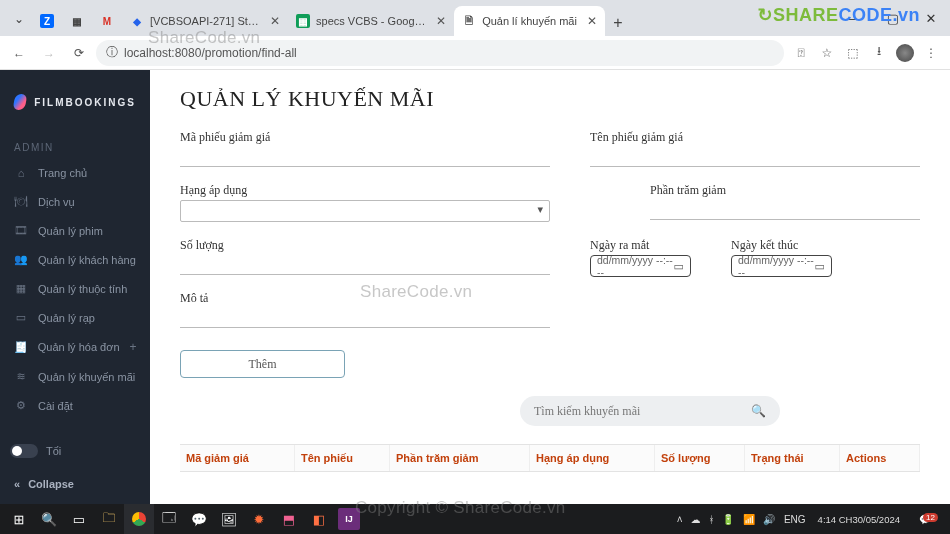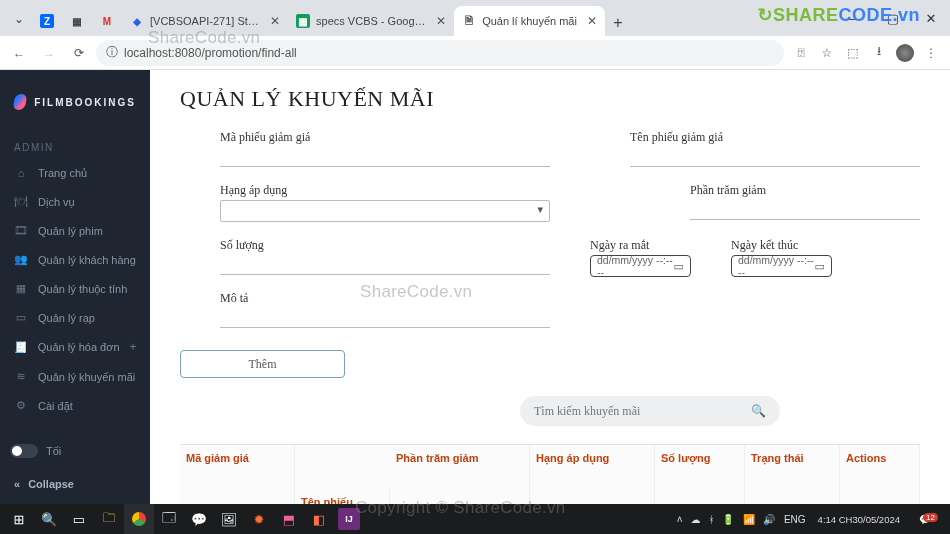--- a/index.html
+++ b/index.html
@@ -47,39 +47,39 @@
 .sidebar .spacer { flex:1; }
 .sidebar .dark-row { padding: 10px 10px; display:flex; align-items:center; gap:8px; }
 .sidebar .toggle { width:28px; height:14px; background:#39414f; border-radius:7px; position:relative; }
 .sidebar .toggle::after { content:""; position:absolute; left:2px; top:2px; width:10px; height:10px; background:#fff; border-radius:50%; }
 .sidebar .collapse-row { padding: 10px 14px 14px; display:flex; align-items:center; gap:8px; color:#aab2c0; font-weight:600; font-size:11px; }
 
 
 .main { flex:1; background:#fff; padding: 16px 30px 0 30px; overflow:hidden; color:#333; }
 .page-title { font-family: "Times New Roman", serif; font-size:22px; font-weight:500; letter-spacing:0.5px; margin-bottom:18px; color:#222; }
 .form-grid { display:grid; grid-template-columns: 370px 1fr; column-gap: 40px; row-gap: 4px; align-items:start; }
-.field { display:flex; flex-direction:column; margin-bottom:12px;margin-left:40px; }
+.field { display:flex; flex-direction:column; margin-bottom:12px; }
 .field label { font-family: "Times New Roman", serif; font-size:12px; color:#333; margin-bottom:2px; }
 .field .underline { border:none; border-bottom:1px solid #bbb; height:20px; background:transparent; font-size:12px; }
 .field.right-shift { padding-left: 60px; }
 .select-box { height:22px; border:1px solid #bbb; border-radius:2px; background:#fff; position:relative; }
 .select-box::after { content:"▾"; position:absolute; right:6px; top:2px; color:#555; font-size:11px; }
 .date-group { display:flex; gap:40px; }
 .date-field { display:flex; flex-direction:column; }
 .date-field label { font-family:"Times New Roman",serif; font-size:12px; margin-bottom:2px; }
 .date-box { width:101px; height:22px; border:1px solid #444; border-radius:4px; display:flex; align-items:center; padding:0 6px; font-size:10.5px; color:#666; justify-content:space-between; }
 .date-box .cal { font-size:11px; }
 .add-btn { width:165px; height:28px; border:1px solid #7aa3b5; border-radius:4px; background:#fff; color:#555; font-family:"Times New Roman",serif; font-size:12px; cursor:pointer; margin-top:6px; }
 
 .search-pill { width:260px; height:30px; background:#edeff1; border-radius:15px; display:flex; align-items:center; padding:0 14px; margin: 18px auto 18px 340px; color:#777; font-family:"Times New Roman",serif; font-size:12px; justify-content:space-between;gap:15px; }
 .search-pill .mag { color:#555; }
 
 .table-head { display:flex; border:1px solid #e3e3e3; border-left:none; border-right:none; background:#fbfbfb; font-family:Liberation Sans, sans-serif; font-size:11px; font-weight:bold; color:#c2410c; }
 .table-head > div { padding:7px 6px; border-right:1px solid #eee; }
-.th1{width:115px;} .th2{width:95px;margin-top:44px;} .th3{width:140px;} .th4{width:125px;} .th5{width:90px;} .th6{width:95px;} .th7{flex:1;}
+.th1{width:115px;} .th2{width:95px;} .th3{width:140px;} .th4{width:125px;} .th5{width:90px;} .th6{width:95px;} .th7{flex:1;}
 
 
 .wm { position:absolute; color:rgba(130,130,130,0.45); font-size:17px; font-family:Arial,sans-serif; z-index:40; pointer-events:none; letter-spacing:0.3px; }
 .wm1 { left:148px; top:28px; }
 .wm2 { left:360px; top:282px; }
 .wm3 { left:355px; top:498px; }
 
 
 .taskbar { position:absolute; left:0; right:0; bottom:0; height:30px; background:#1b1c1e; display:flex; align-items:center; padding:0 4px; color:#ddd; font-size:10px; }
 .taskbar .tb-ico { width:30px; height:30px; display:flex; align-items:center; justify-content:center; color:#fff; font-size:13px; }

